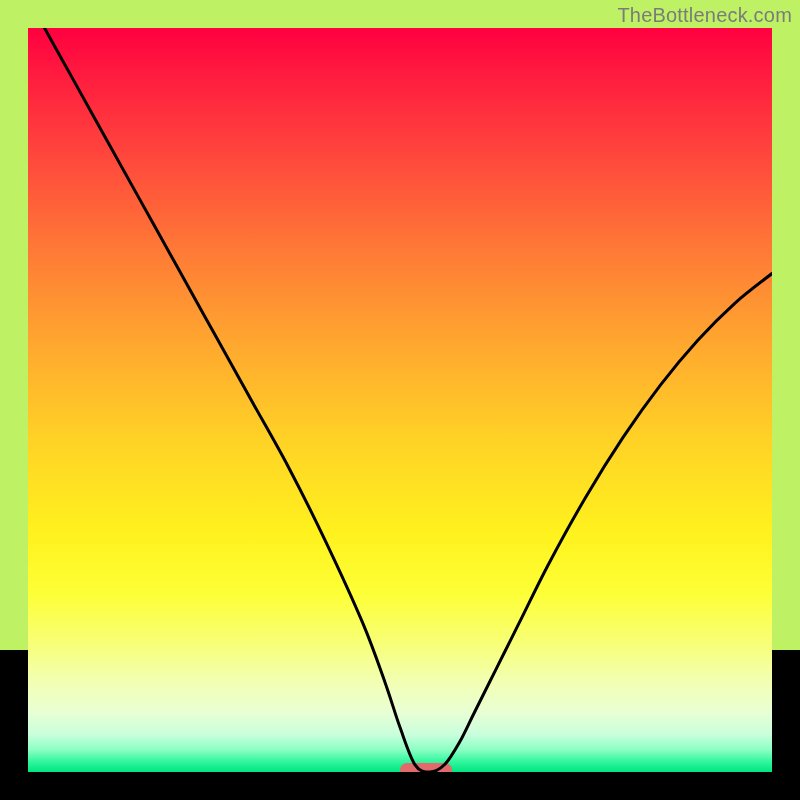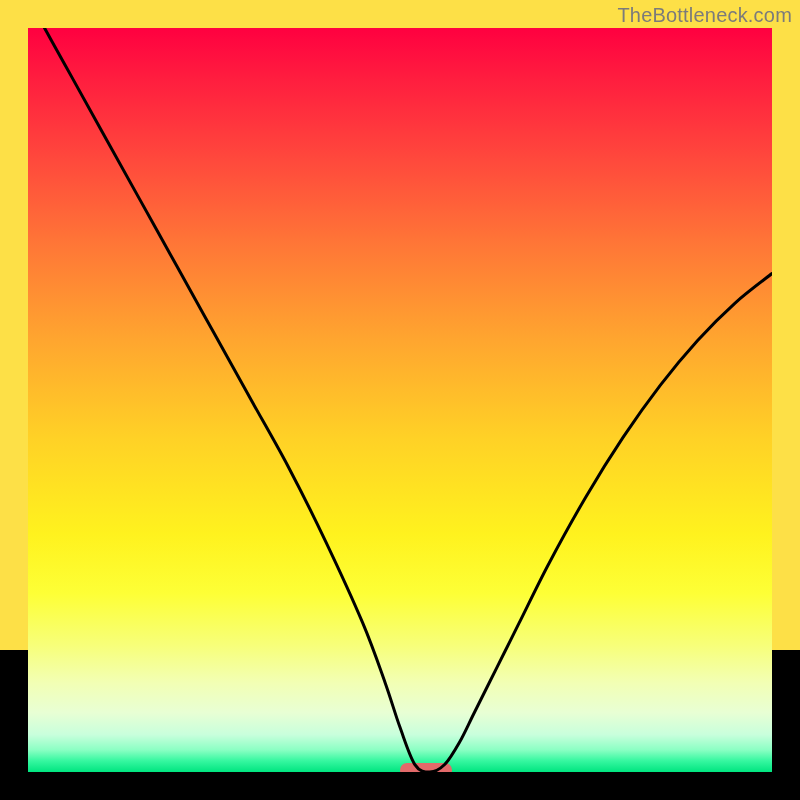--- a/index.html
+++ b/index.html
@@ -10,21 +10,21 @@
     background: #000;
     overflow: hidden;
     font-family: Arial, Helvetica, sans-serif;
   }
   .frame {
     position: absolute;
     left: 0;
     top: 0;
     width: 800px;
     height: 650px;
-    background: #fde047;
+    background: #bef264;
   }
   .plot-area {
     position: absolute;
     left: 28px;
     top: 28px;
     width: 744px;
     height: 744px;
     overflow: hidden;
   }
   .gradient-bg {

